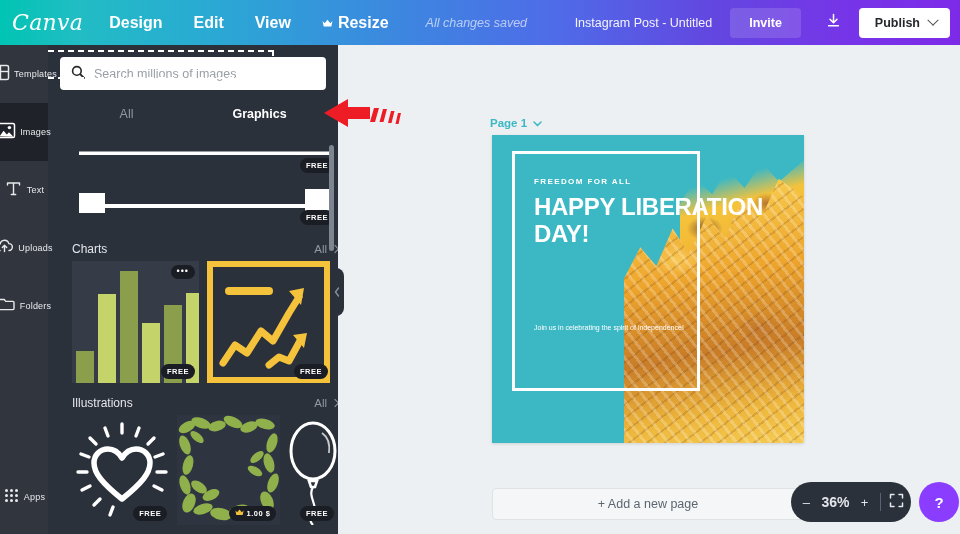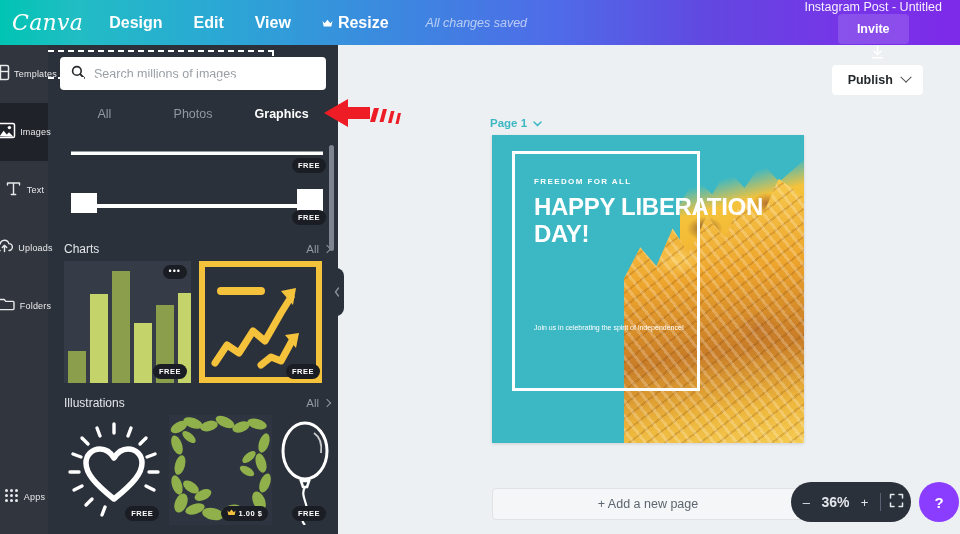--- a/index.html
+++ b/index.html
@@ -27,21 +27,21 @@
     color: #fff; font-size: 16px; font-weight: bold;
     margin-right: 31px; cursor: pointer; white-space: nowrap;
     display: flex; align-items: center; gap: 5px;
   }
   .crown-ico { display: inline-block; }
   .saved-text {
     color: rgba(255,255,255,.62); font-size: 12.5px; font-style: italic;
     margin-left: 6px; white-space: nowrap;
   }
   .top-right {
-    margin-left: auto; display: flex; align-items: center; height: 45px; flex-direction: column;
+    margin-left: auto; display: flex; align-items: center; height: 45px;
   }
   .doc-title {
     color: rgba(255,255,255,.93); font-size: 12.5px; margin-right: 18px;
     white-space: nowrap;
   }
   .invite-btn {
     background: rgba(255,255,255,.14); color: #fff; font-size: 12.5px;
     font-weight: bold; padding: 8px 19px; border-radius: 4px;
     cursor: pointer; margin-right: 18px;
   }
@@ -98,21 +98,21 @@
     cursor: pointer; line-height: 27px;
   }
   .tab.active { color: #fff; font-weight: bold; }
 
   
   .dash-box {
     position: absolute; left: 18px; top: 50px; width: 256px; height: 29px;
     border: 2px dashed #ffffff; z-index: 25; pointer-events: none;
   }
 
-  .results { position: absolute; left: 4px; top: 88px; width: 290px; height: 401px; }
+  .results { position: absolute; left: 12px; top: 88px; width: 290px; height: 401px; }
 
   .thumb-row { display: flex; gap: 6px; padding: 0 12px; margin-bottom: 6px; }
   .thumb {
     position: relative; background: #363c47; cursor: pointer; overflow: hidden;
   }
   .badge {
     position: absolute; right: 4px; bottom: 4px;
     background: #1a1d23; color: #fff; font-size: 7.5px; font-weight: bold;
     padding: 3px 6px; border-radius: 9px; letter-spacing: .5px;
   }
@@ -348,21 +348,20 @@
             <circle cx="5.9" cy="5.9" r="4.3" fill="none" stroke="#25282b" stroke-width="1.6"></circle>
             <line x1="9.2" y1="9.2" x2="13" y2="13" stroke="#25282b" stroke-width="1.8" stroke-linecap="round"></line>
           </svg>
       </span>
       <input type="text" placeholder="Search millions of images" style="">
     </div>
   </div>
 
   <div class="tabs">
     <div class="tab">All</div>
-    <div class="tab">Photos</div>
     <div class="tab active">Graphics</div>
   </div>
 
   <div class="results">
 
     <div class="thumb-row">
       <div class="thumb" style="width:100%;height:44px;background:transparent;">
         <div class="line-thumb">
           <svg width="252" height="8" viewBox="0 0 252 8">
               <rect x="0" y="2.5" width="252" height="3.5" fill="#ffffff"></rect>

